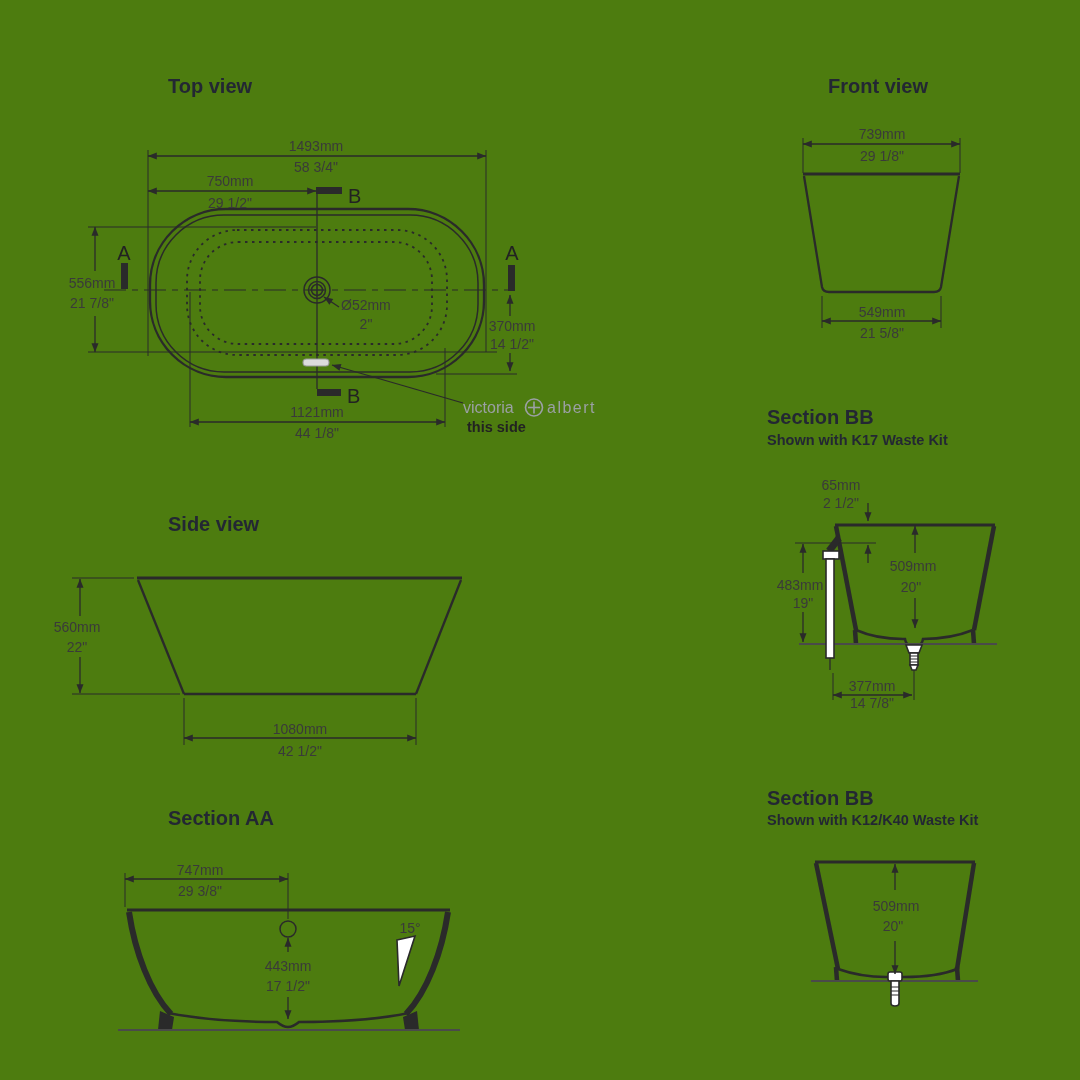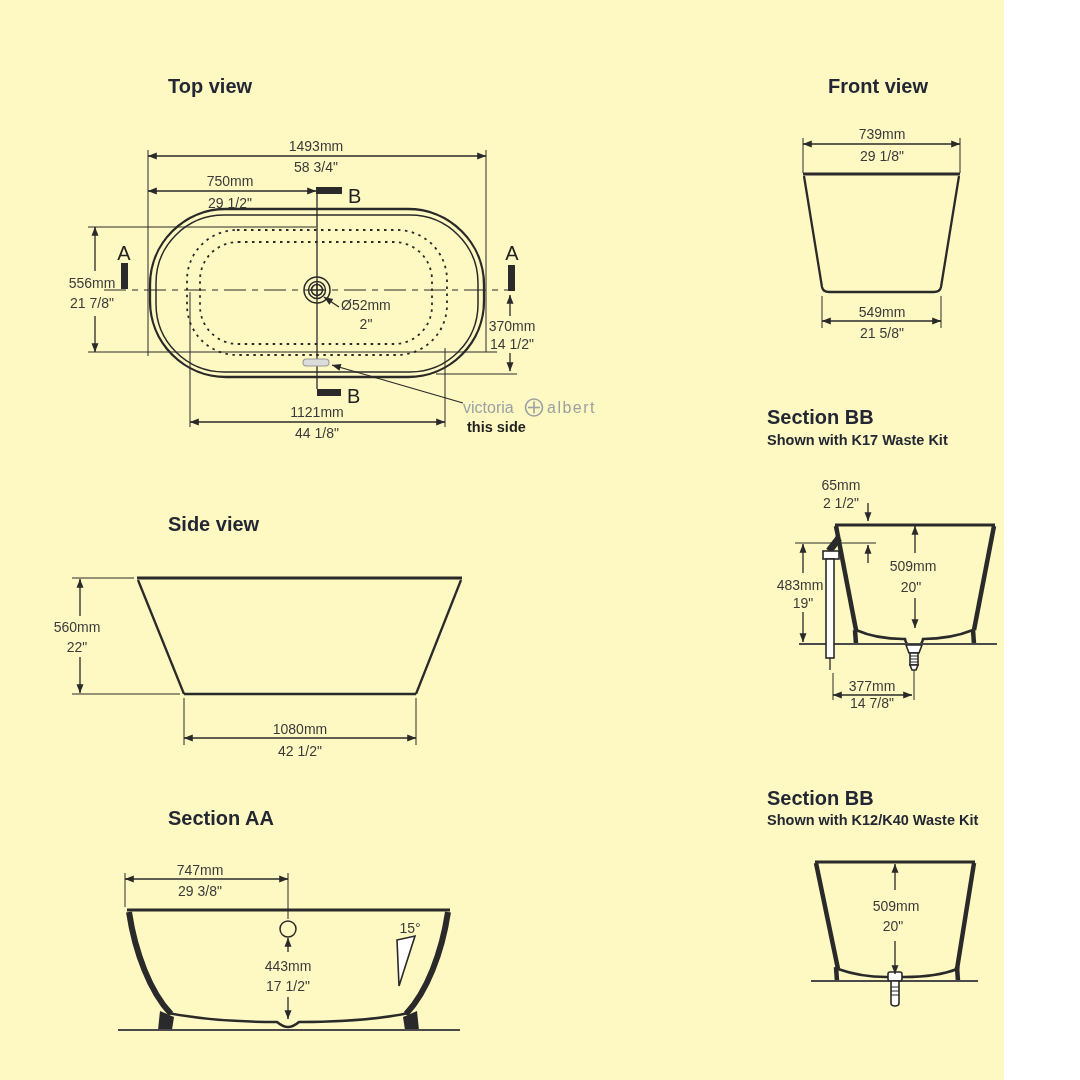--- a/index.html
+++ b/index.html
@@ -1,16 +1,16 @@
 <!DOCTYPE html>
 <html><head>
 <meta charset="utf-8">
 <style>
   html,body{margin:0;padding:0;background:#fff;}
-  .canvas{position:relative;width:1004px;height:1080px;background:#fef9c3;overflow:hidden;}
+  .canvas{position:relative;width:1080px;height:1080px;background:#4d7c0f;overflow:hidden;}
   svg{position:absolute;left:0;top:0;font-family:"Liberation Sans",sans-serif;}
   .lbl{font-size:14px;fill:#3a3a3a;}
   .ttl{font-size:20px;font-weight:bold;fill:#232733;}
   .sub{font-size:14.5px;font-weight:bold;fill:#232733;}
   .ab{font-size:20px;fill:#222222;}
   .logo{font-size:16px;fill:#9ba0a4;}
   .logosp{letter-spacing:1.5px;}
   .note{font-size:14.5px;font-weight:bold;fill:#222222;}
   .mid{text-anchor:middle;}
   .ln{stroke:#2a2a2a;stroke-width:1.3;fill:none;}

